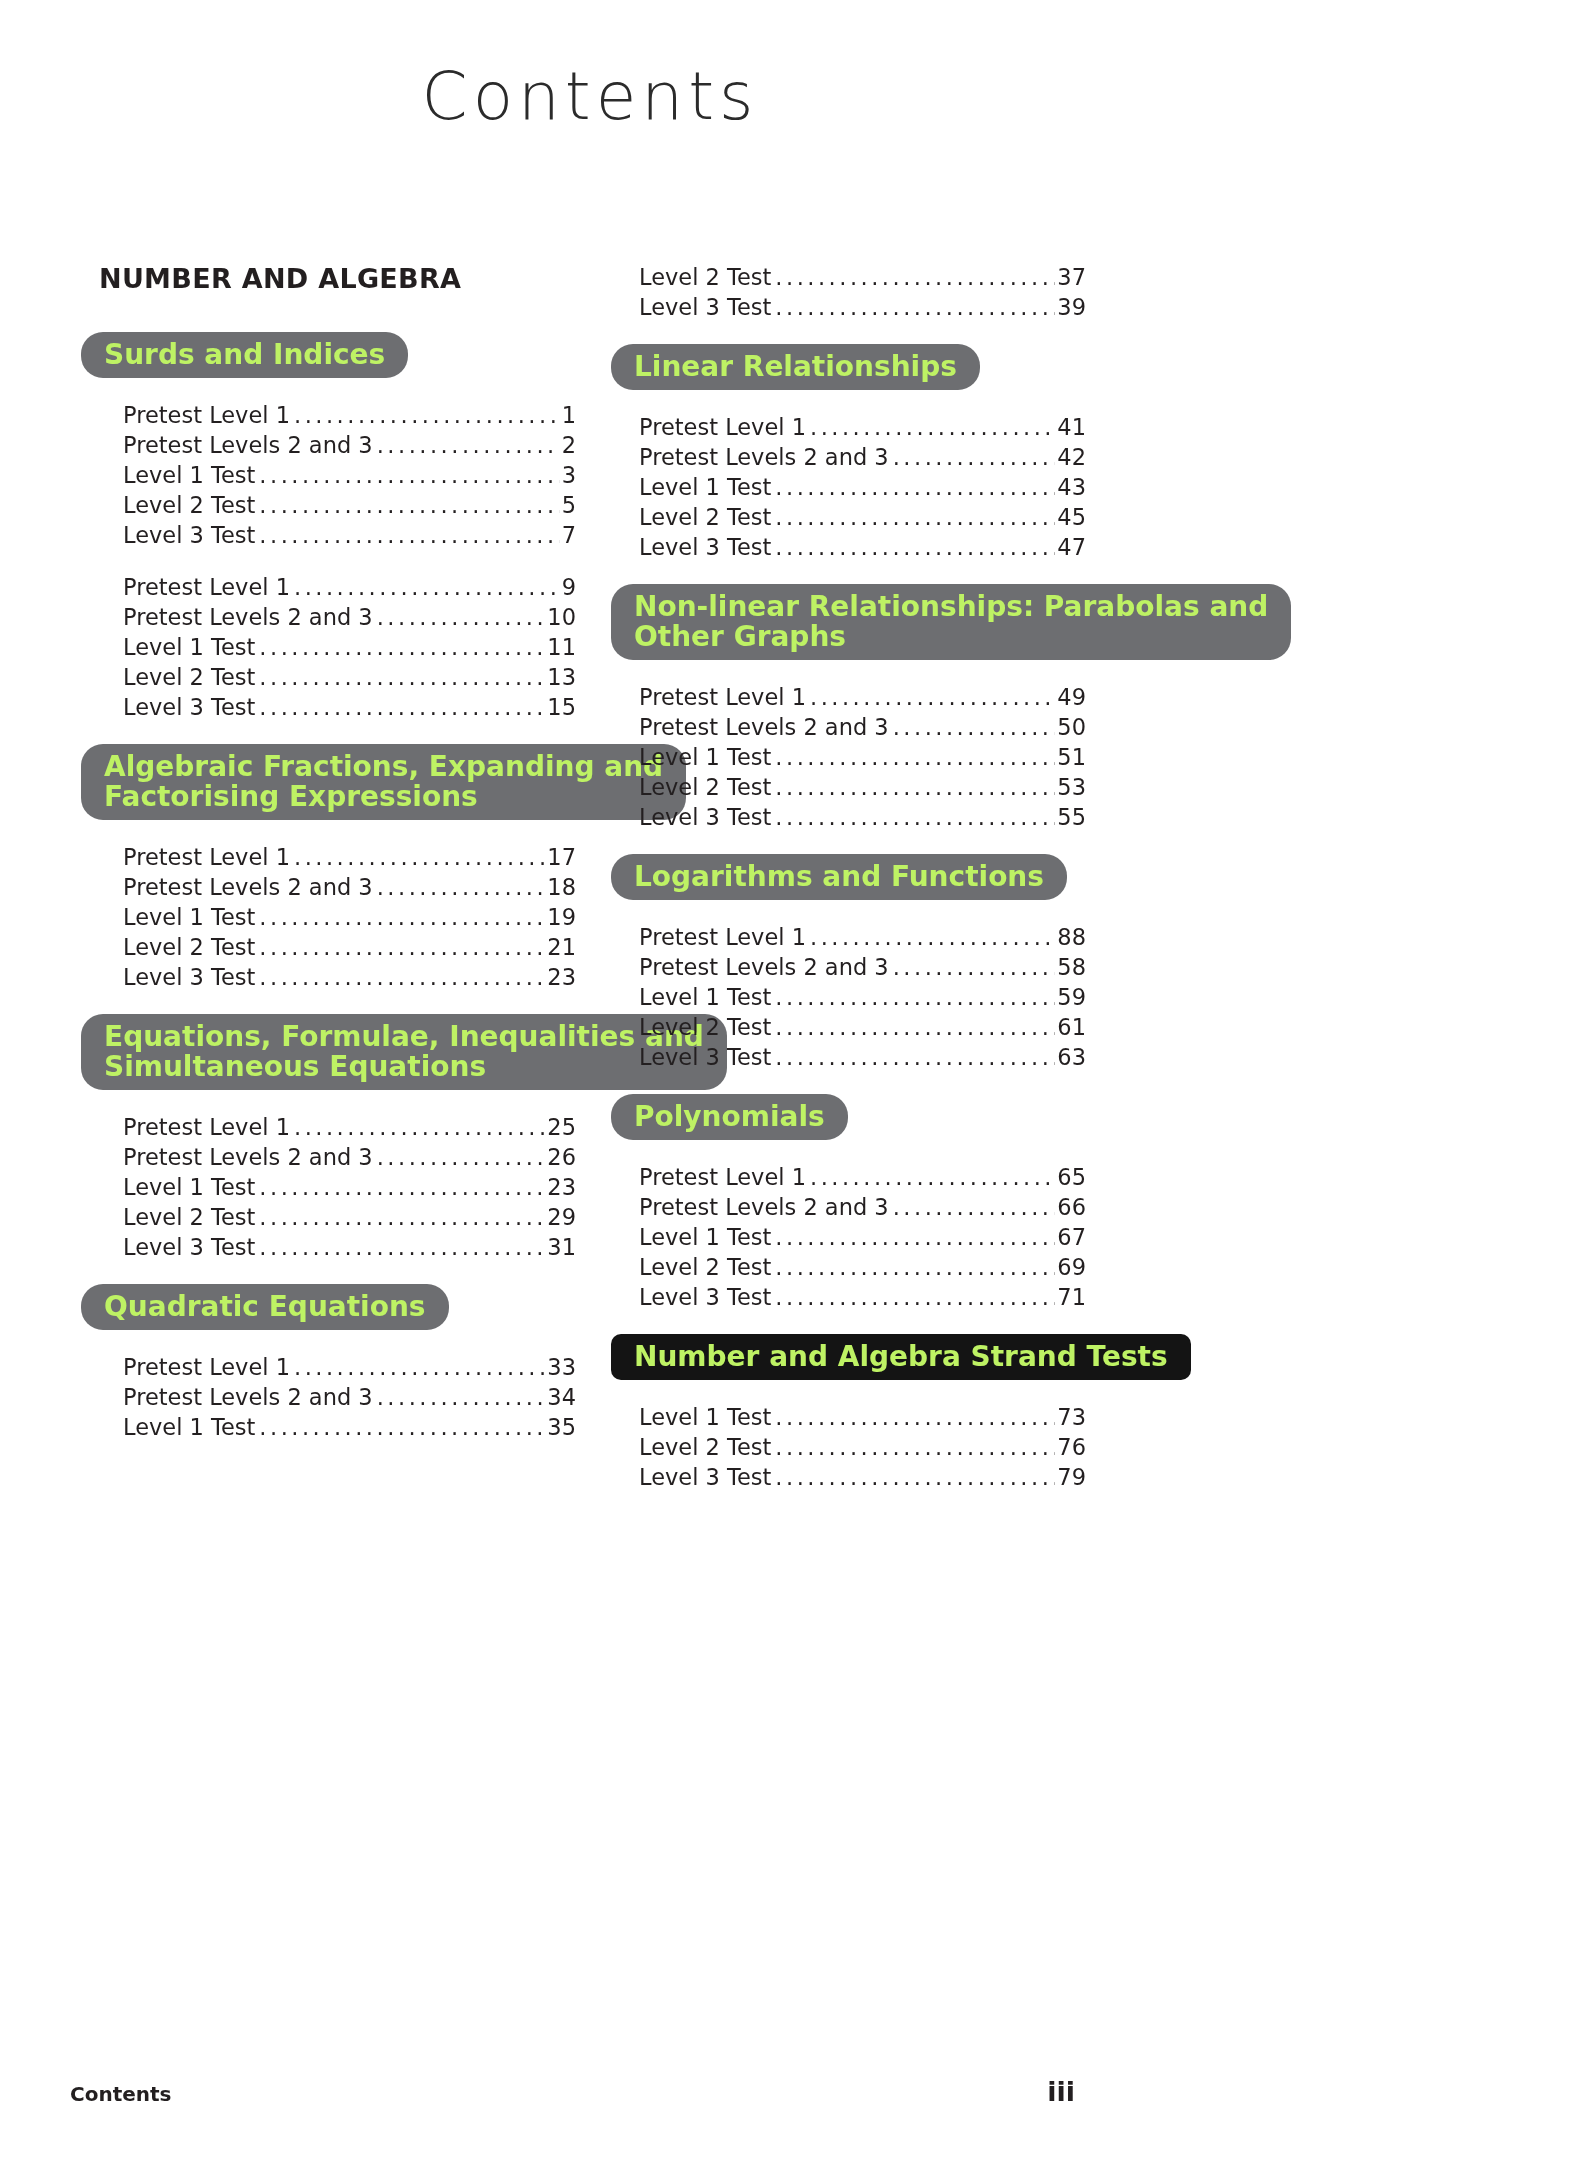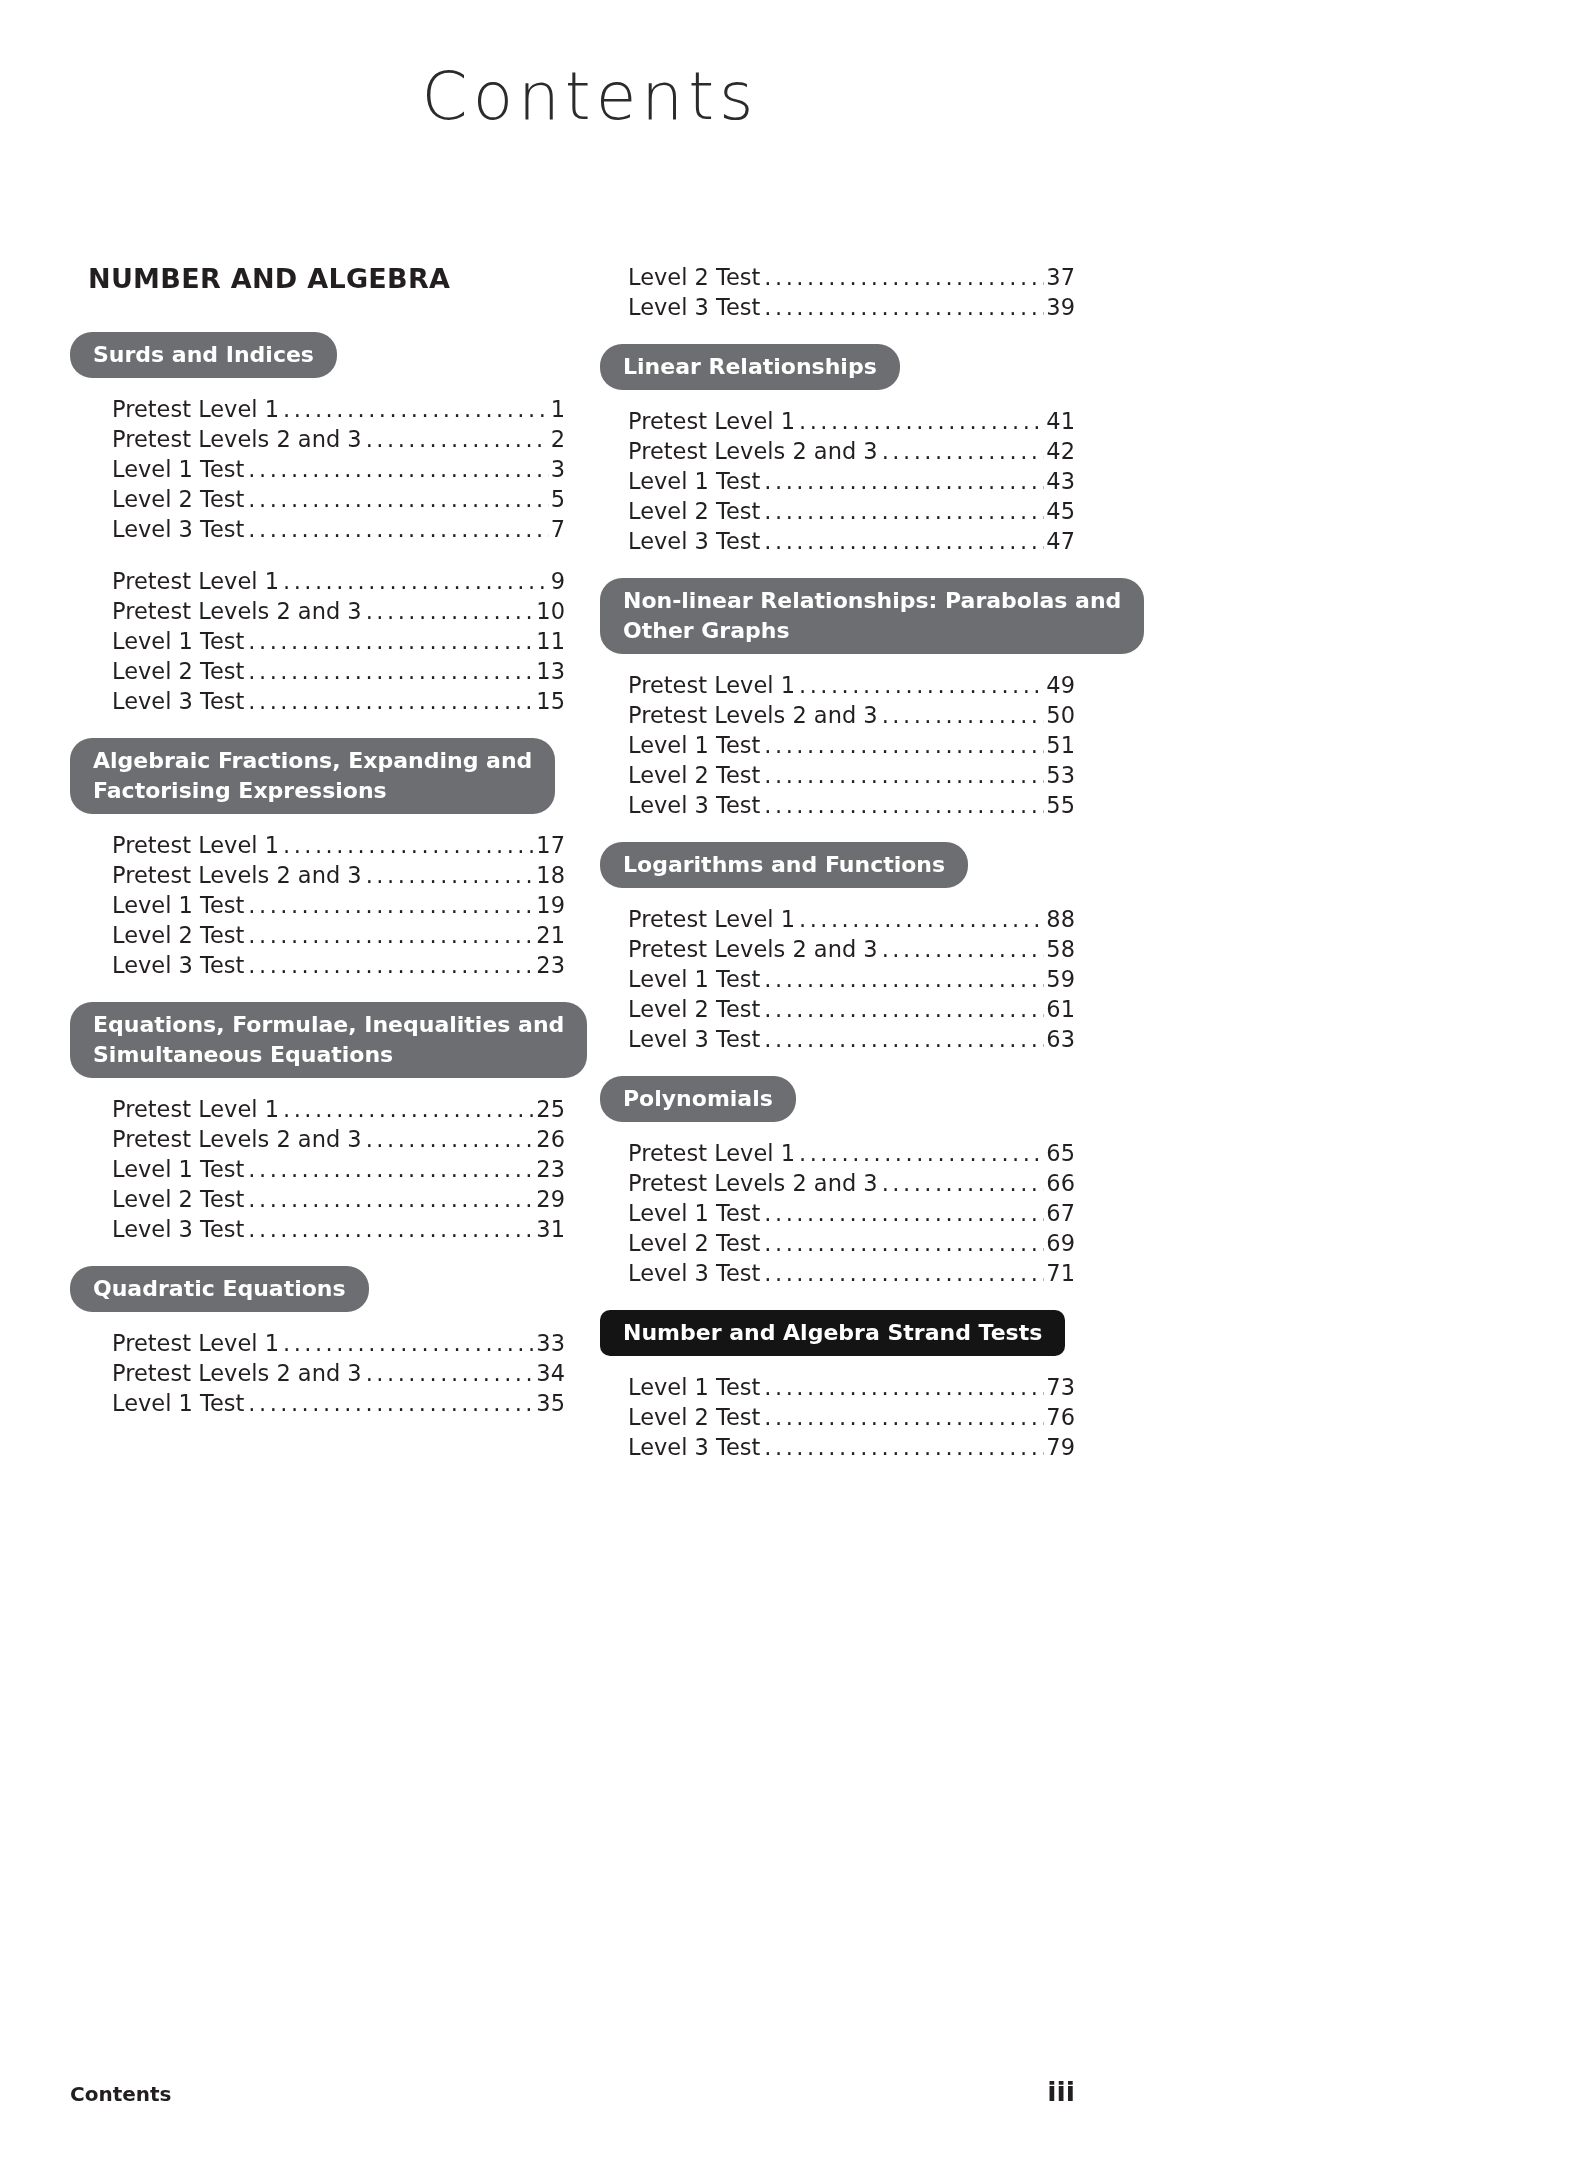--- a/index.html
+++ b/index.html
@@ -21,45 +21,45 @@
   .page-title{
     position:absolute;top:58px;left:0;width:1180px;
     text-align:center;
     font-size:66px;
     font-weight:200;
     letter-spacing:5px;
     color:#2b2b2b;
   }
 
   .columns{
-    position:absolute;top:262px;left:70px;width:1005px;
+    position:absolute;top:262px;left:81px;width:1005px;
     display:flex;gap:35px;
   }
   .toc-column{flex:0 0 auto;}
   .toc-column.col-left{width:495px;}
   .toc-column.col-right{width:475px;}
 
   .strand-heading{
     font-size:27px;font-weight:bold;letter-spacing:0.3px;
     line-height:30px;
     margin:2px 0 38px 18px;
   }
 
   .toc-section{margin-bottom:22px;}
 
   .section-pill{
     display:inline-block;
     background:var(--pill-gray);
-    color:#ffffff;
+    color:#bef264;
     font-weight:bold;
-    font-size:22px;
+    font-size:28px;
     line-height:30px;
     padding:8px 23px;
     border-radius:22px;
-    margin-bottom:16px;
+    margin-bottom:22px;
     white-space:pre;
   }
   .section-pill.pill-black{
     background:var(--pill-black);
     border-radius:10px;
     text-align:right;
   }
 
   .toc-entry{
     display:flex;align-items:flex-start;

